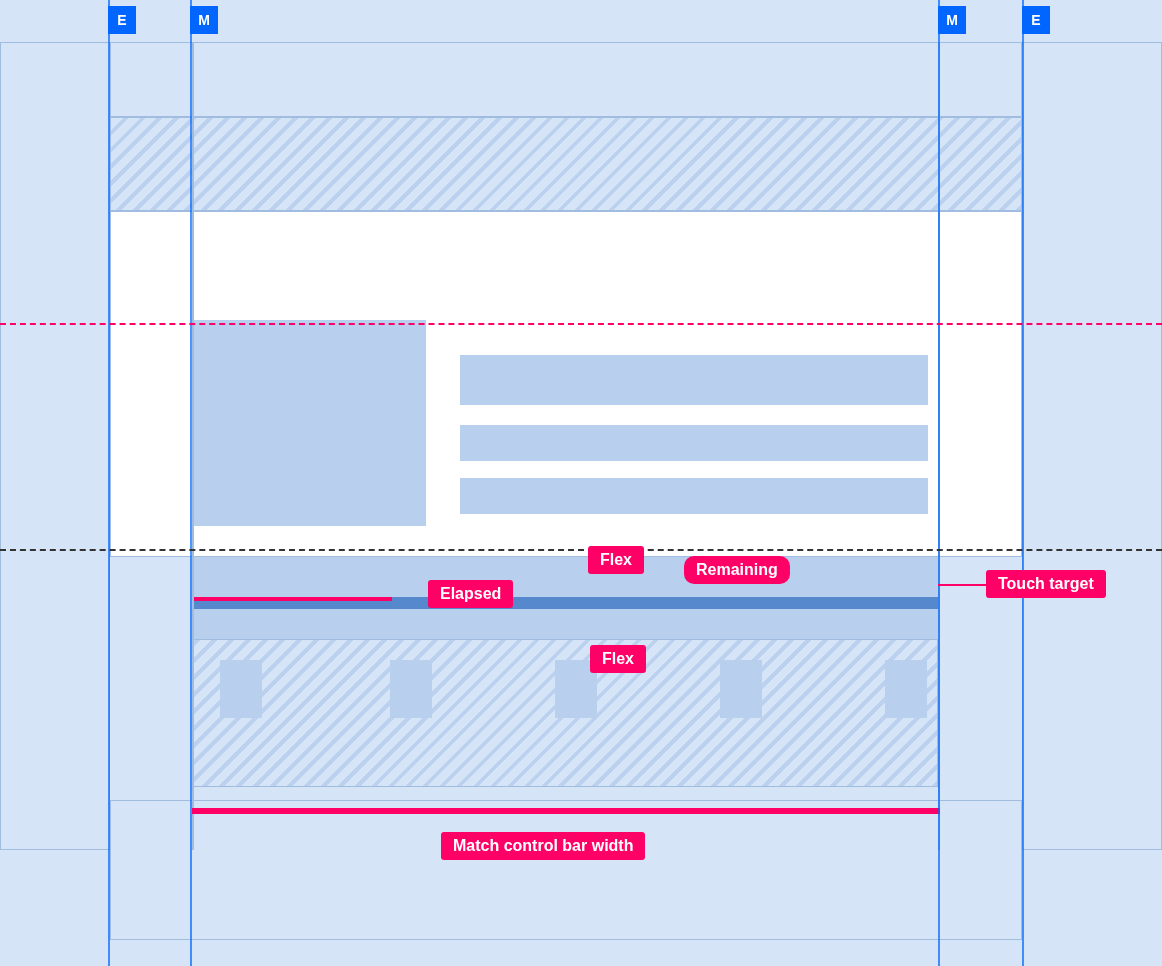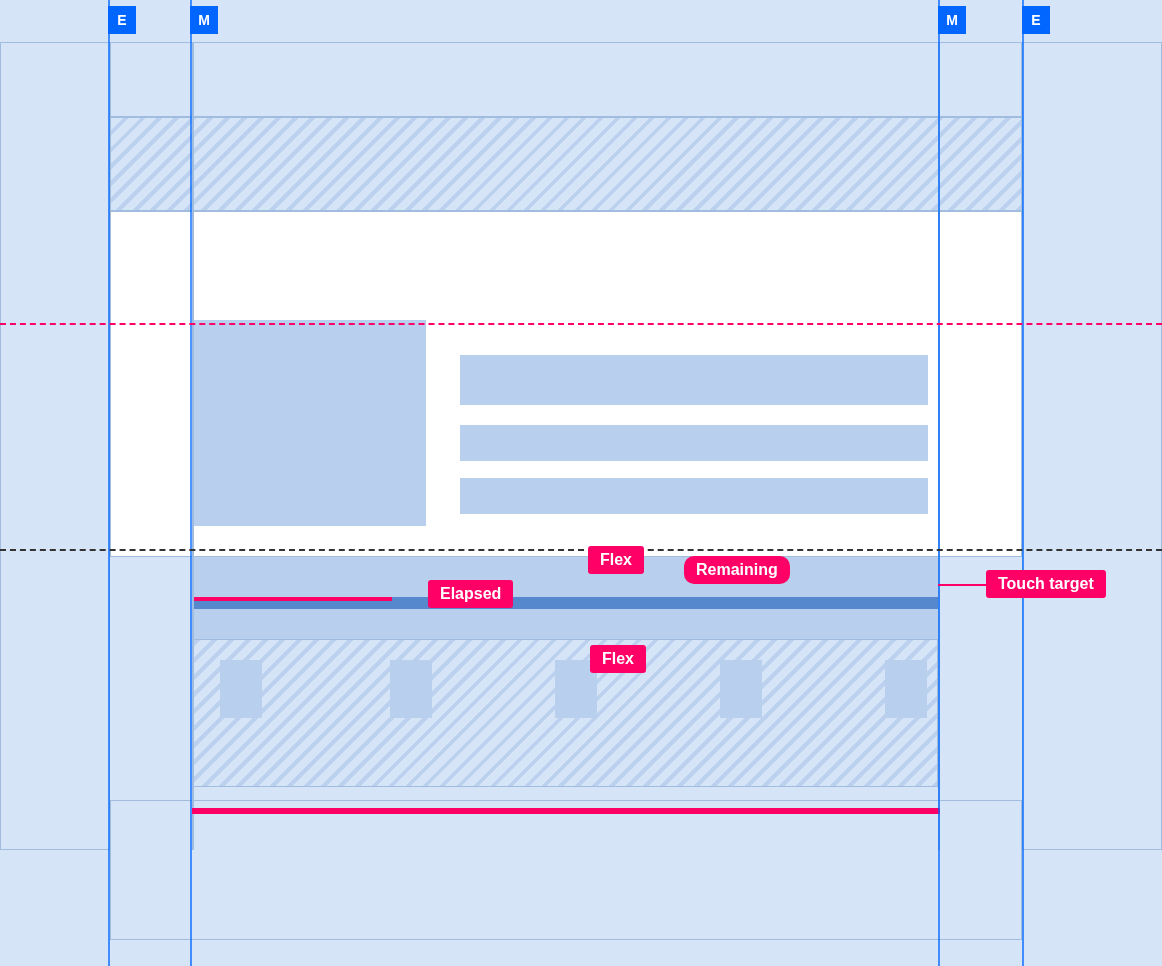--- a/index.html
+++ b/index.html
@@ -422,14 +422,15 @@
   <div class="annotation-label label-elapsed">Elapsed</div>
 
   <div class="annotation-label label-flex1">Flex</div>
 
   <div class="annotation-label label-remaining">Remaining</div>
 
   <div class="annotation-label label-touch">Touch target</div>
 
   <div class="annotation-label label-flex2">Flex</div>
 
+  <div class="annotation-label label-match">Match control bar width</div>
 
 </div>
 
 </body></html>

